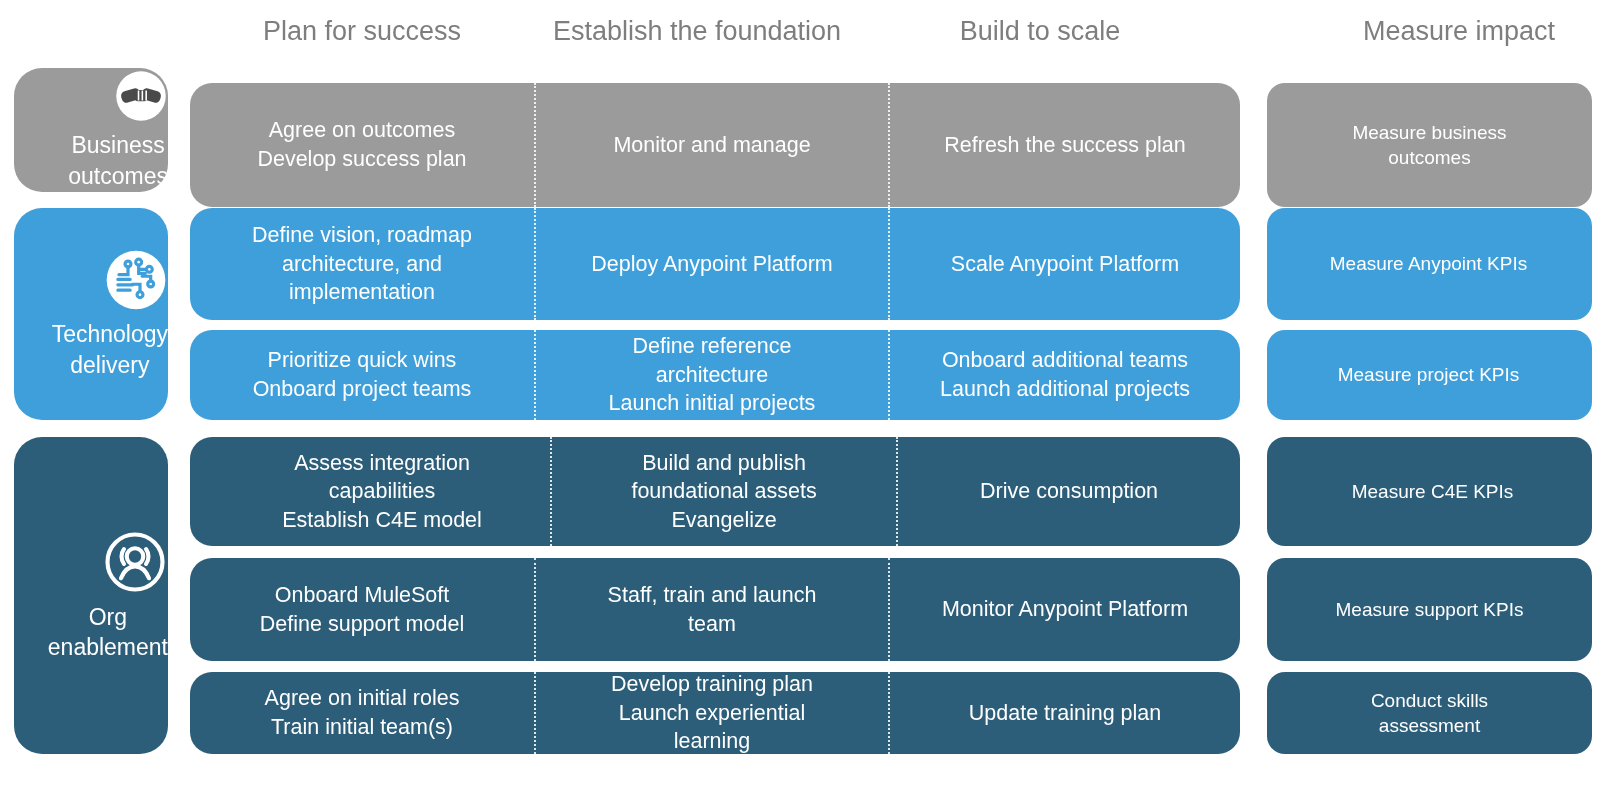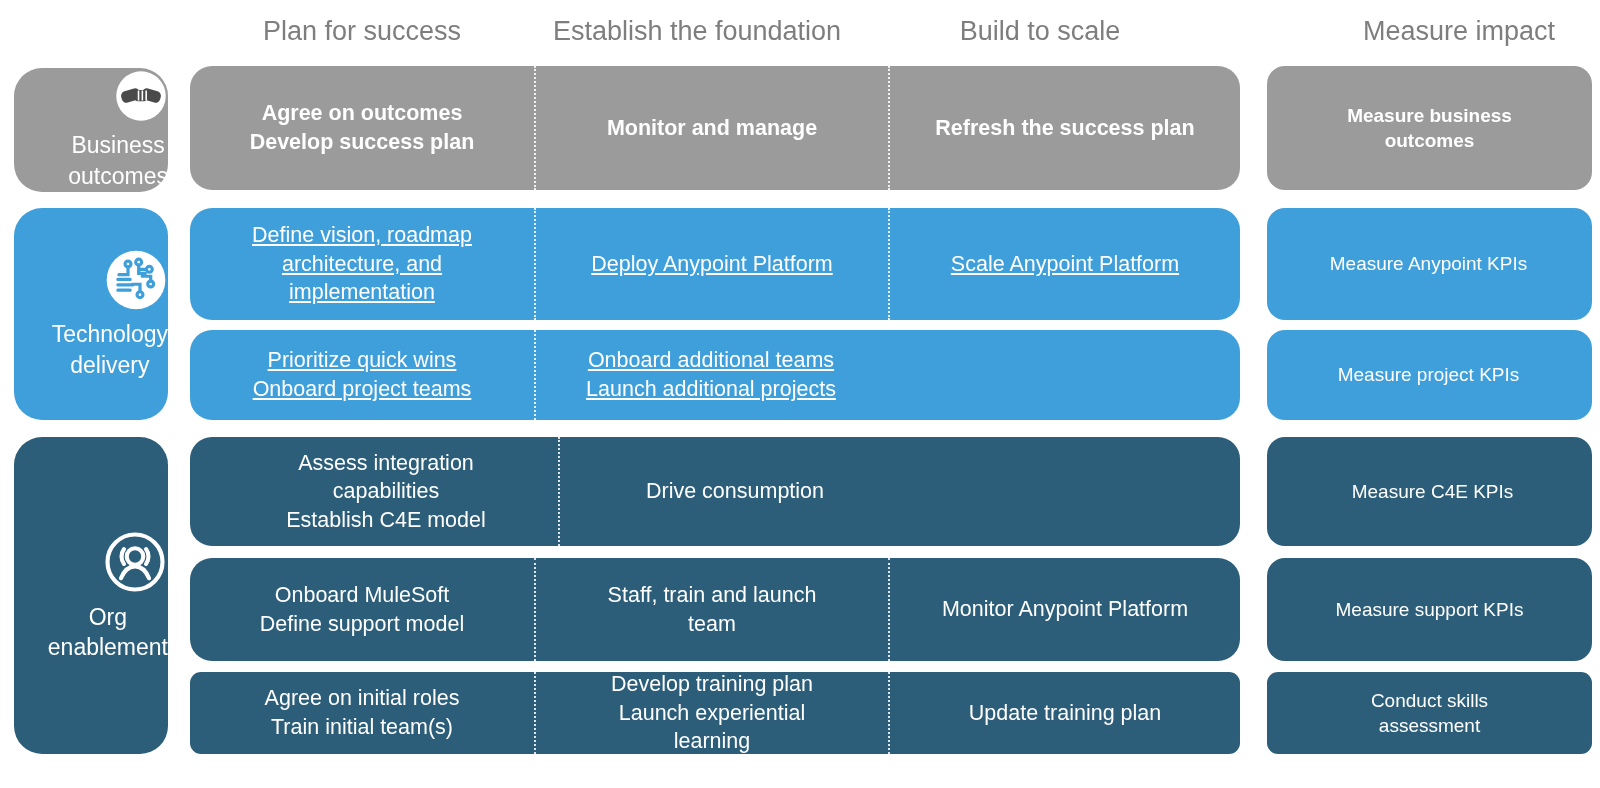--- a/index.html
+++ b/index.html
@@ -24,44 +24,44 @@
   .side-box .label{font-size:23px;line-height:1.32;white-space:pre-line;}
   .side-box.g{background:var(--gray);}
   .side-box.b{background:var(--blue);}
   .side-box.d{background:var(--dark);}
   .icon-wrap{display:flex;align-items:center;justify-content:center;}
   .row{
     position:absolute;left:190px;width:1050px;border-radius:22px;
     display:flex;color:var(--text);
   }
   .row.g{background:var(--gray);}
-  .row.b{background:var(--blue);text-decoration:underline;}
+  .row.b{background:var(--blue);}
   .row.d{background:var(--dark);}
   .cell{
     display:flex;align-items:center;justify-content:center;text-align:center;
     font-size:21.5px;line-height:1.33;white-space:pre-line;padding:4px 16px;
   }
   .cell.c1{width:344px;}
   .cell.c2{width:354px;border-left:2px dotted rgba(255,255,255,0.85);}
   .cell.c3{width:352px;border-left:2px dotted rgba(255,255,255,0.85);}
   .measure{
     position:absolute;left:1267px;width:325px;border-radius:18px;
     display:flex;align-items:center;justify-content:center;text-align:center;
     color:var(--text);font-size:19px;line-height:1.33;white-space:pre-line;padding:4px 18px;
   }
   .measure.g{background:var(--gray);}
   .measure.b{background:var(--blue);padding-left:16px;}
   .measure.d{background:var(--dark);}
   
-  .r1{top:66px;height:124px;font-weight:bold;}
+  .r1{top:83px;height:124px;}
   .r2{top:208px;height:112px;}
   .r3{top:330px;height:90px;}
   .r4{top:437px;height:109px;padding-left:24px;}
   .r5{top:558px;height:103px;}
-  .r6{top:672px;height:82px;border-radius:11px;}
+  .r6{top:672px;height:82px;}
   .sb1{top:68px;height:124px;}
   .sb2{top:208px;height:212px;}
   .sb3{top:437px;height:317px;}
 </style>
 </head>
 <body>
 
 <div class="canvas">
 
   <div class="phase-header" style="left:362px">Plan for success</div>
@@ -133,29 +133,35 @@
 architecture, and
 implementation</div>
     <div class="cell c2">Deploy Anypoint Platform</div>
     <div class="cell c3">Scale Anypoint Platform</div>
   </div>
   <div class="measure b r2">Measure Anypoint KPIs</div>
 
   <div class="row b r3">
     <div class="cell c1">Prioritize quick wins
 Onboard project teams</div>
+    <div class="cell c2">Define reference
+architecture
+Launch initial projects</div>
     <div class="cell c3">Onboard additional teams
 Launch additional projects</div>
   </div>
   <div class="measure b r3">Measure project KPIs</div>
 
   <div class="row d r4">
     <div class="cell c1">Assess integration
 capabilities
 Establish C4E model</div>
+    <div class="cell c2">Build and publish
+foundational assets
+Evangelize</div>
     <div class="cell c3">Drive consumption</div>
   </div>
   <div class="measure d r4">Measure C4E KPIs</div>
 
   <div class="row d r5">
     <div class="cell c1">Onboard MuleSoft
 Define support model</div>
     <div class="cell c2">Staff, train and launch
 team</div>
     <div class="cell c3">Monitor Anypoint Platform</div>

